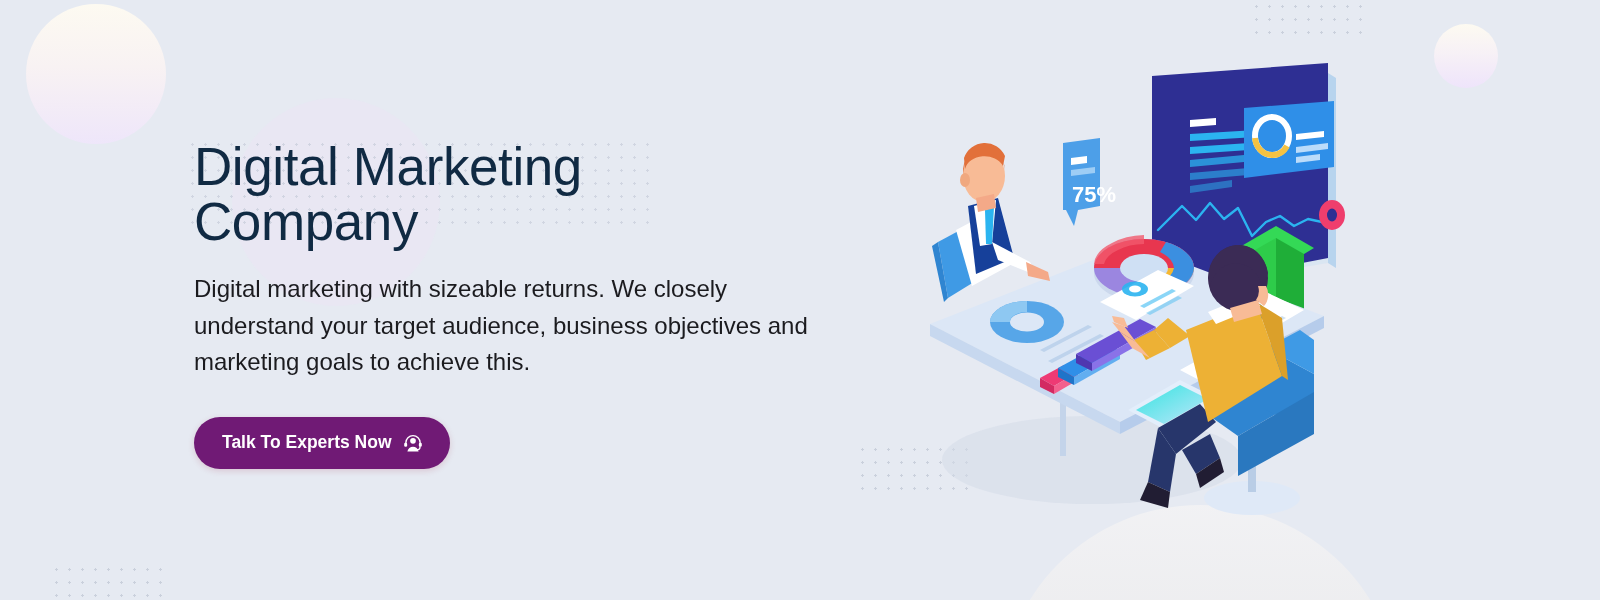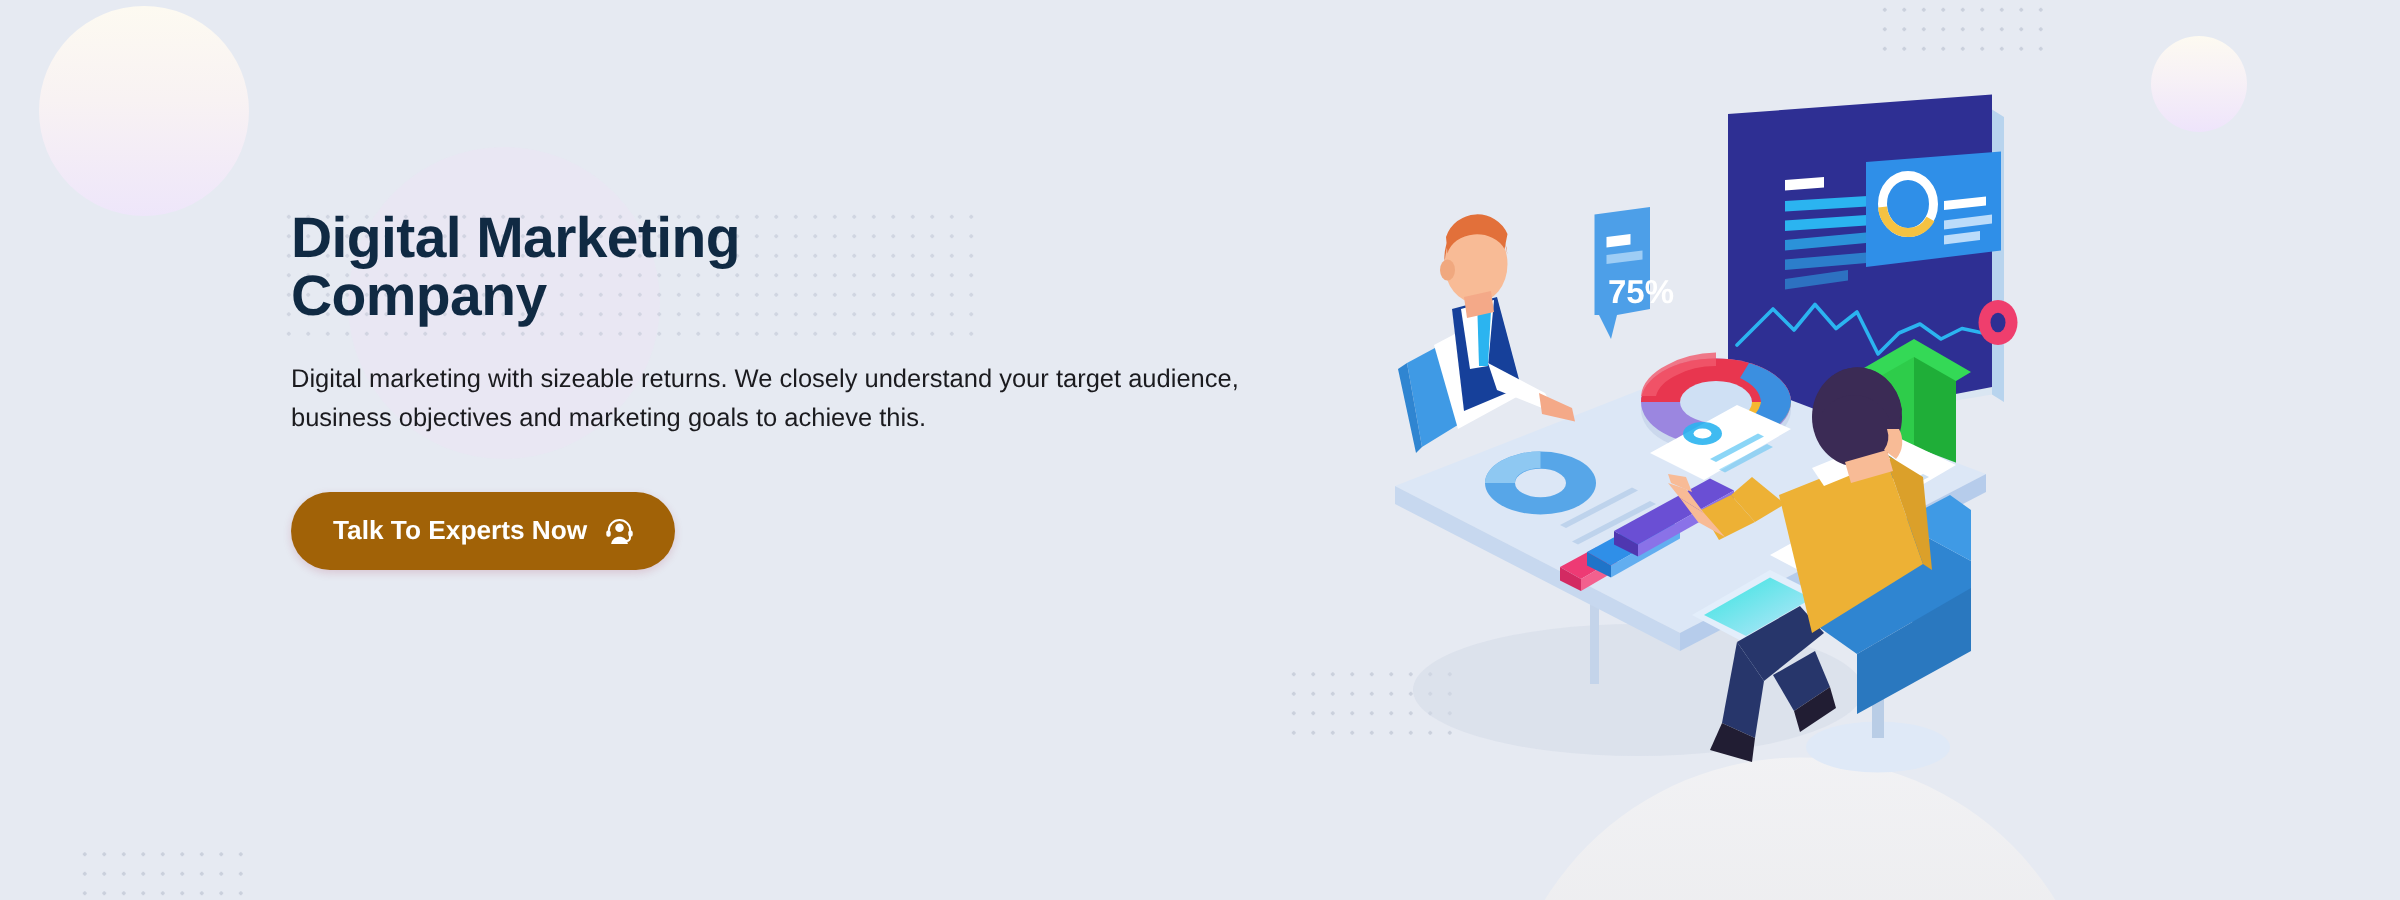--- a/index.html
+++ b/index.html
@@ -58,40 +58,40 @@
   .dots-bl       { left:50px;   top:563px; width:112px; height:40px; }
 
   
   .content {
     position:absolute;
     left:194px; top:140px;
     width:660px;
     z-index:6;
   }
   .headline {
-    font-size:38px;
+    font-size:53px;
     line-height:1.03;
-    font-weight:bold;
+    font-weight:normal;
     color:#102a43;
     letter-spacing:-.4px;
     margin-bottom:22px;
     white-space:pre-line;
   }
   .subcopy {
-    font-size:17px;
+    font-size:24px;
     line-height:1.52;
     color:#1b1b1f;
     max-width:648px;
     margin-bottom:36px;
   }
   .cta {
     display:inline-flex;
     align-items:center;
     gap:10px;
-    background:#a16207;
+    background:#701a75;
     color:#fff;
     border:none;
     border-radius:28px;
     padding:15px 26px 15px 28px;
     font-size:17.5px;
     font-weight:bold;
     font-family:"Liberation Sans", sans-serif;
     cursor:pointer;
     box-shadow:0 2px 6px rgba(160,40,70,.18);
   }

